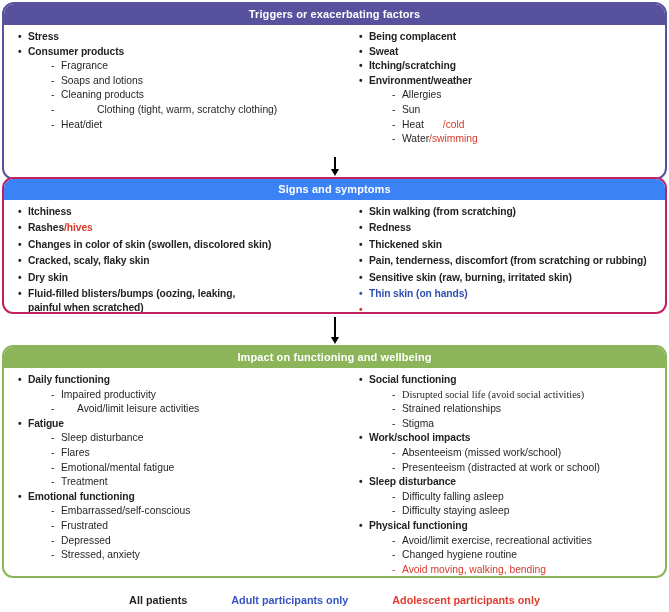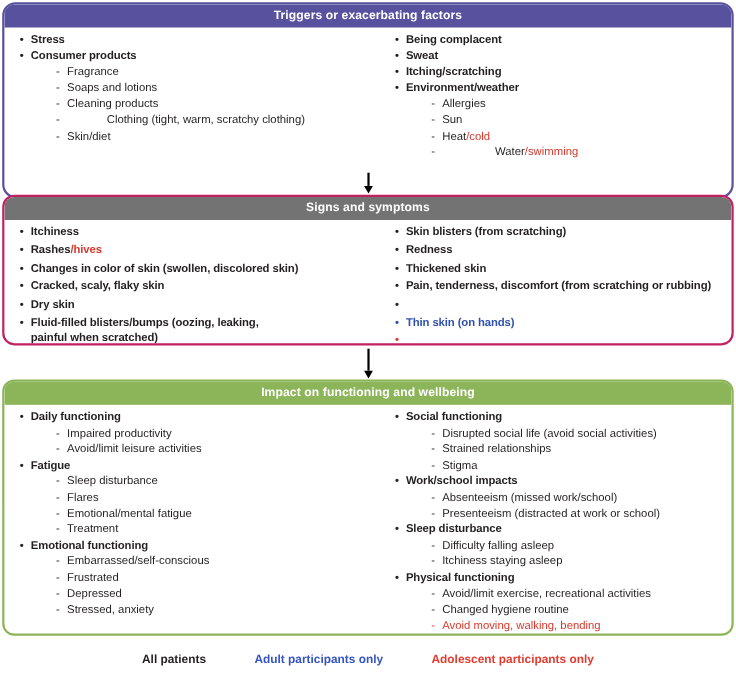--- a/index.html
+++ b/index.html
@@ -70,21 +70,21 @@
           <div class="item lvl2">
             <span class="mk" style="color: rgb(35, 31, 32);">-</span>
             <span class="tx"><span style="color: rgb(35, 31, 32);">Cleaning products</span></span>
           </div>
           <div class="item lvl2">
             <span class="mk" style="color: rgb(35, 31, 32);">-</span>
             <span class="tx"><span style="color: rgb(35, 31, 32); margin-left: 36px;">Clothing (tight, warm, scratchy clothing)</span></span>
           </div>
           <div class="item lvl2">
             <span class="mk" style="color: rgb(35, 31, 32);">-</span>
-            <span class="tx"><span style="color: rgb(35, 31, 32);">Skin/diet</span></span>
+            <span class="tx"><span style="color: rgb(35, 31, 32);">Heat/diet</span></span>
           </div>
         </div>
       <div class="col colR">
           <div class="item lvl1 b">
             <span class="mk" style="color: rgb(35, 31, 32);">•</span>
             <span class="tx"><span style="color: rgb(35, 31, 32);">Being complacent</span></span>
           </div>
           <div class="item lvl1 b">
             <span class="mk" style="color: rgb(35, 31, 32);">•</span>
             <span class="tx"><span style="color: rgb(35, 31, 32);">Sweat</span></span>
@@ -100,37 +100,37 @@
           <div class="item lvl2">
             <span class="mk" style="color: rgb(35, 31, 32);">-</span>
             <span class="tx"><span style="color: rgb(35, 31, 32);">Allergies</span></span>
           </div>
           <div class="item lvl2">
             <span class="mk" style="color: rgb(35, 31, 32);">-</span>
             <span class="tx"><span style="color: rgb(35, 31, 32);">Sun</span></span>
           </div>
           <div class="item lvl2">
             <span class="mk" style="color: rgb(35, 31, 32);">-</span>
-            <span class="tx"><span style="color: rgb(35, 31, 32);">Heat</span><span style="color: rgb(216, 57, 44);">/cold</span></span>
-          </div>
-          <div class="item lvl2">
-            <span class="mk" style="color: rgb(35, 31, 32);">-</span>
-            <span class="tx"><span style="color: rgb(35, 31, 32); margin-left: 48px;">Water</span><span style="color: rgb(216, 57, 44);">/swimming</span></span>
+            <span class="tx"><span style="color: rgb(35, 31, 32);">Heat</span><span style="color: rgb(216, 57, 44); padding-left: 19px;">/cold</span></span>
+          </div>
+          <div class="item lvl2">
+            <span class="mk" style="color: rgb(35, 31, 32);">-</span>
+            <span class="tx"><span style="color: rgb(35, 31, 32);">Water</span><span style="color: rgb(216, 57, 44);">/swimming</span></span>
           </div>
         </div>
     </div>
   </section>
 
   <div class="arrow arrow1">
     <i class="shaft"></i>
     <i class="head"></i>
   </div>
 
   <section class="box box2" style="border-color: rgb(194, 33, 97);">
-    <div class="hdr" style="background: #737373;">Signs and symptoms</div>
+    <div class="hdr" style="background: #3b82f6;">Signs and symptoms</div>
     <div class="body">
       <div class="col colL spaced">
           <div class="item lvl1 b">
             <span class="mk" style="color: rgb(35, 31, 32);">•</span>
             <span class="tx"><span style="color: rgb(35, 31, 32);">Itchiness</span></span>
           </div>
           <div class="item lvl1 b">
             <span class="mk" style="color: rgb(35, 31, 32);">•</span>
             <span class="tx"><span style="color: rgb(35, 31, 32);">Rashes</span><span style="color: rgb(216, 57, 44);">/hives</span></span>
           </div>
@@ -148,36 +148,37 @@
           </div>
           <div class="item lvl1 b">
             <span class="mk" style="color: rgb(35, 31, 32);">•</span>
             <span class="tx"><span style="color: rgb(35, 31, 32);">Fluid-filled blisters/bumps (oozing, leaking,
 painful when scratched)</span></span>
           </div>
         </div>
       <div class="col colR spaced">
           <div class="item lvl1 b">
             <span class="mk" style="color: rgb(35, 31, 32);">•</span>
-            <span class="tx"><span style="color: rgb(35, 31, 32);">Skin blisters (from scratching)</span></span>
+            <span class="tx"><span style="color: rgb(35, 31, 32);">Skin walking (from scratching)</span></span>
           </div>
           <div class="item lvl1 b">
             <span class="mk" style="color: rgb(35, 31, 32);">•</span>
             <span class="tx"><span style="color: rgb(35, 31, 32);">Redness</span></span>
           </div>
           <div class="item lvl1 b">
             <span class="mk" style="color: rgb(35, 31, 32);">•</span>
             <span class="tx"><span style="color: rgb(35, 31, 32);">Thickened skin</span></span>
           </div>
           <div class="item lvl1 b">
             <span class="mk" style="color: rgb(35, 31, 32);">•</span>
             <span class="tx"><span style="color: rgb(35, 31, 32);">Pain, tenderness, discomfort (from scratching or rubbing)</span></span>
           </div>
           <div class="item lvl1 b">
             <span class="mk" style="color: rgb(35, 31, 32);">•</span>
+            <span class="tx"><span style="color: rgb(35, 31, 32);">Sensitive skin (raw, burning, irritated skin)</span></span>
           </div>
           <div class="item lvl1 b">
             <span class="mk" style="color: rgb(47, 80, 176);">•</span>
             <span class="tx"><span style="color: rgb(47, 80, 176);">Thin skin (on hands)</span></span>
           </div>
           <div class="item lvl1 b">
             <span class="mk" style="color: rgb(216, 57, 44);">•</span>
           </div>
         </div>
     </div>
@@ -195,21 +196,21 @@
           <div class="item lvl1 b">
             <span class="mk" style="color: rgb(35, 31, 32);">•</span>
             <span class="tx"><span style="color: rgb(35, 31, 32);">Daily functioning</span></span>
           </div>
           <div class="item lvl2">
             <span class="mk" style="color: rgb(35, 31, 32);">-</span>
             <span class="tx"><span style="color: rgb(35, 31, 32);">Impaired productivity</span></span>
           </div>
           <div class="item lvl2">
             <span class="mk" style="color: rgb(35, 31, 32);">-</span>
-            <span class="tx"><span style="color: rgb(35, 31, 32);">Avoid/limit leisure activities</span></span>
+            <span class="tx"><span style="color: rgb(35, 31, 32); margin-left: 16px;">Avoid/limit leisure activities</span></span>
           </div>
           <div class="item lvl1 b">
             <span class="mk" style="color: rgb(35, 31, 32);">•</span>
             <span class="tx"><span style="color: rgb(35, 31, 32);">Fatigue</span></span>
           </div>
           <div class="item lvl2">
             <span class="mk" style="color: rgb(35, 31, 32);">-</span>
             <span class="tx"><span style="color: rgb(35, 31, 32);">Sleep disturbance</span></span>
           </div>
           <div class="item lvl2">
@@ -245,21 +246,21 @@
             <span class="tx"><span style="color: rgb(35, 31, 32);">Stressed, anxiety</span></span>
           </div>
         </div>
       <div class="col colR">
           <div class="item lvl1 b">
             <span class="mk" style="color: rgb(35, 31, 32);">•</span>
             <span class="tx"><span style="color: rgb(35, 31, 32);">Social functioning</span></span>
           </div>
           <div class="item lvl2">
             <span class="mk" style="color: rgb(35, 31, 32);">-</span>
-            <span class="tx"><span style="color: rgb(35, 31, 32);">Disrupted social life (avoid social activities)</span></span>
+            <span class="tx"><span style="color: rgb(35, 31, 32); font-family: Liberation Serif, serif;">Disrupted social life (avoid social activities)</span></span>
           </div>
           <div class="item lvl2">
             <span class="mk" style="color: rgb(35, 31, 32);">-</span>
             <span class="tx"><span style="color: rgb(35, 31, 32);">Strained relationships</span></span>
           </div>
           <div class="item lvl2">
             <span class="mk" style="color: rgb(35, 31, 32);">-</span>
             <span class="tx"><span style="color: rgb(35, 31, 32);">Stigma</span></span>
           </div>
           <div class="item lvl1 b">
@@ -277,21 +278,21 @@
           <div class="item lvl1 b">
             <span class="mk" style="color: rgb(35, 31, 32);">•</span>
             <span class="tx"><span style="color: rgb(35, 31, 32);">Sleep disturbance</span></span>
           </div>
           <div class="item lvl2">
             <span class="mk" style="color: rgb(35, 31, 32);">-</span>
             <span class="tx"><span style="color: rgb(35, 31, 32);">Difficulty falling asleep</span></span>
           </div>
           <div class="item lvl2">
             <span class="mk" style="color: rgb(35, 31, 32);">-</span>
-            <span class="tx"><span style="color: rgb(35, 31, 32);">Itchiness staying asleep</span></span>
+            <span class="tx"><span style="color: rgb(35, 31, 32);">Difficulty staying asleep</span></span>
           </div>
           <div class="item lvl1 b">
             <span class="mk" style="color: rgb(35, 31, 32);">•</span>
             <span class="tx"><span style="color: rgb(35, 31, 32);">Physical functioning</span></span>
           </div>
           <div class="item lvl2">
             <span class="mk" style="color: rgb(35, 31, 32);">-</span>
             <span class="tx"><span style="color: rgb(35, 31, 32);">Avoid/limit exercise, recreational activities</span></span>
           </div>
           <div class="item lvl2">

